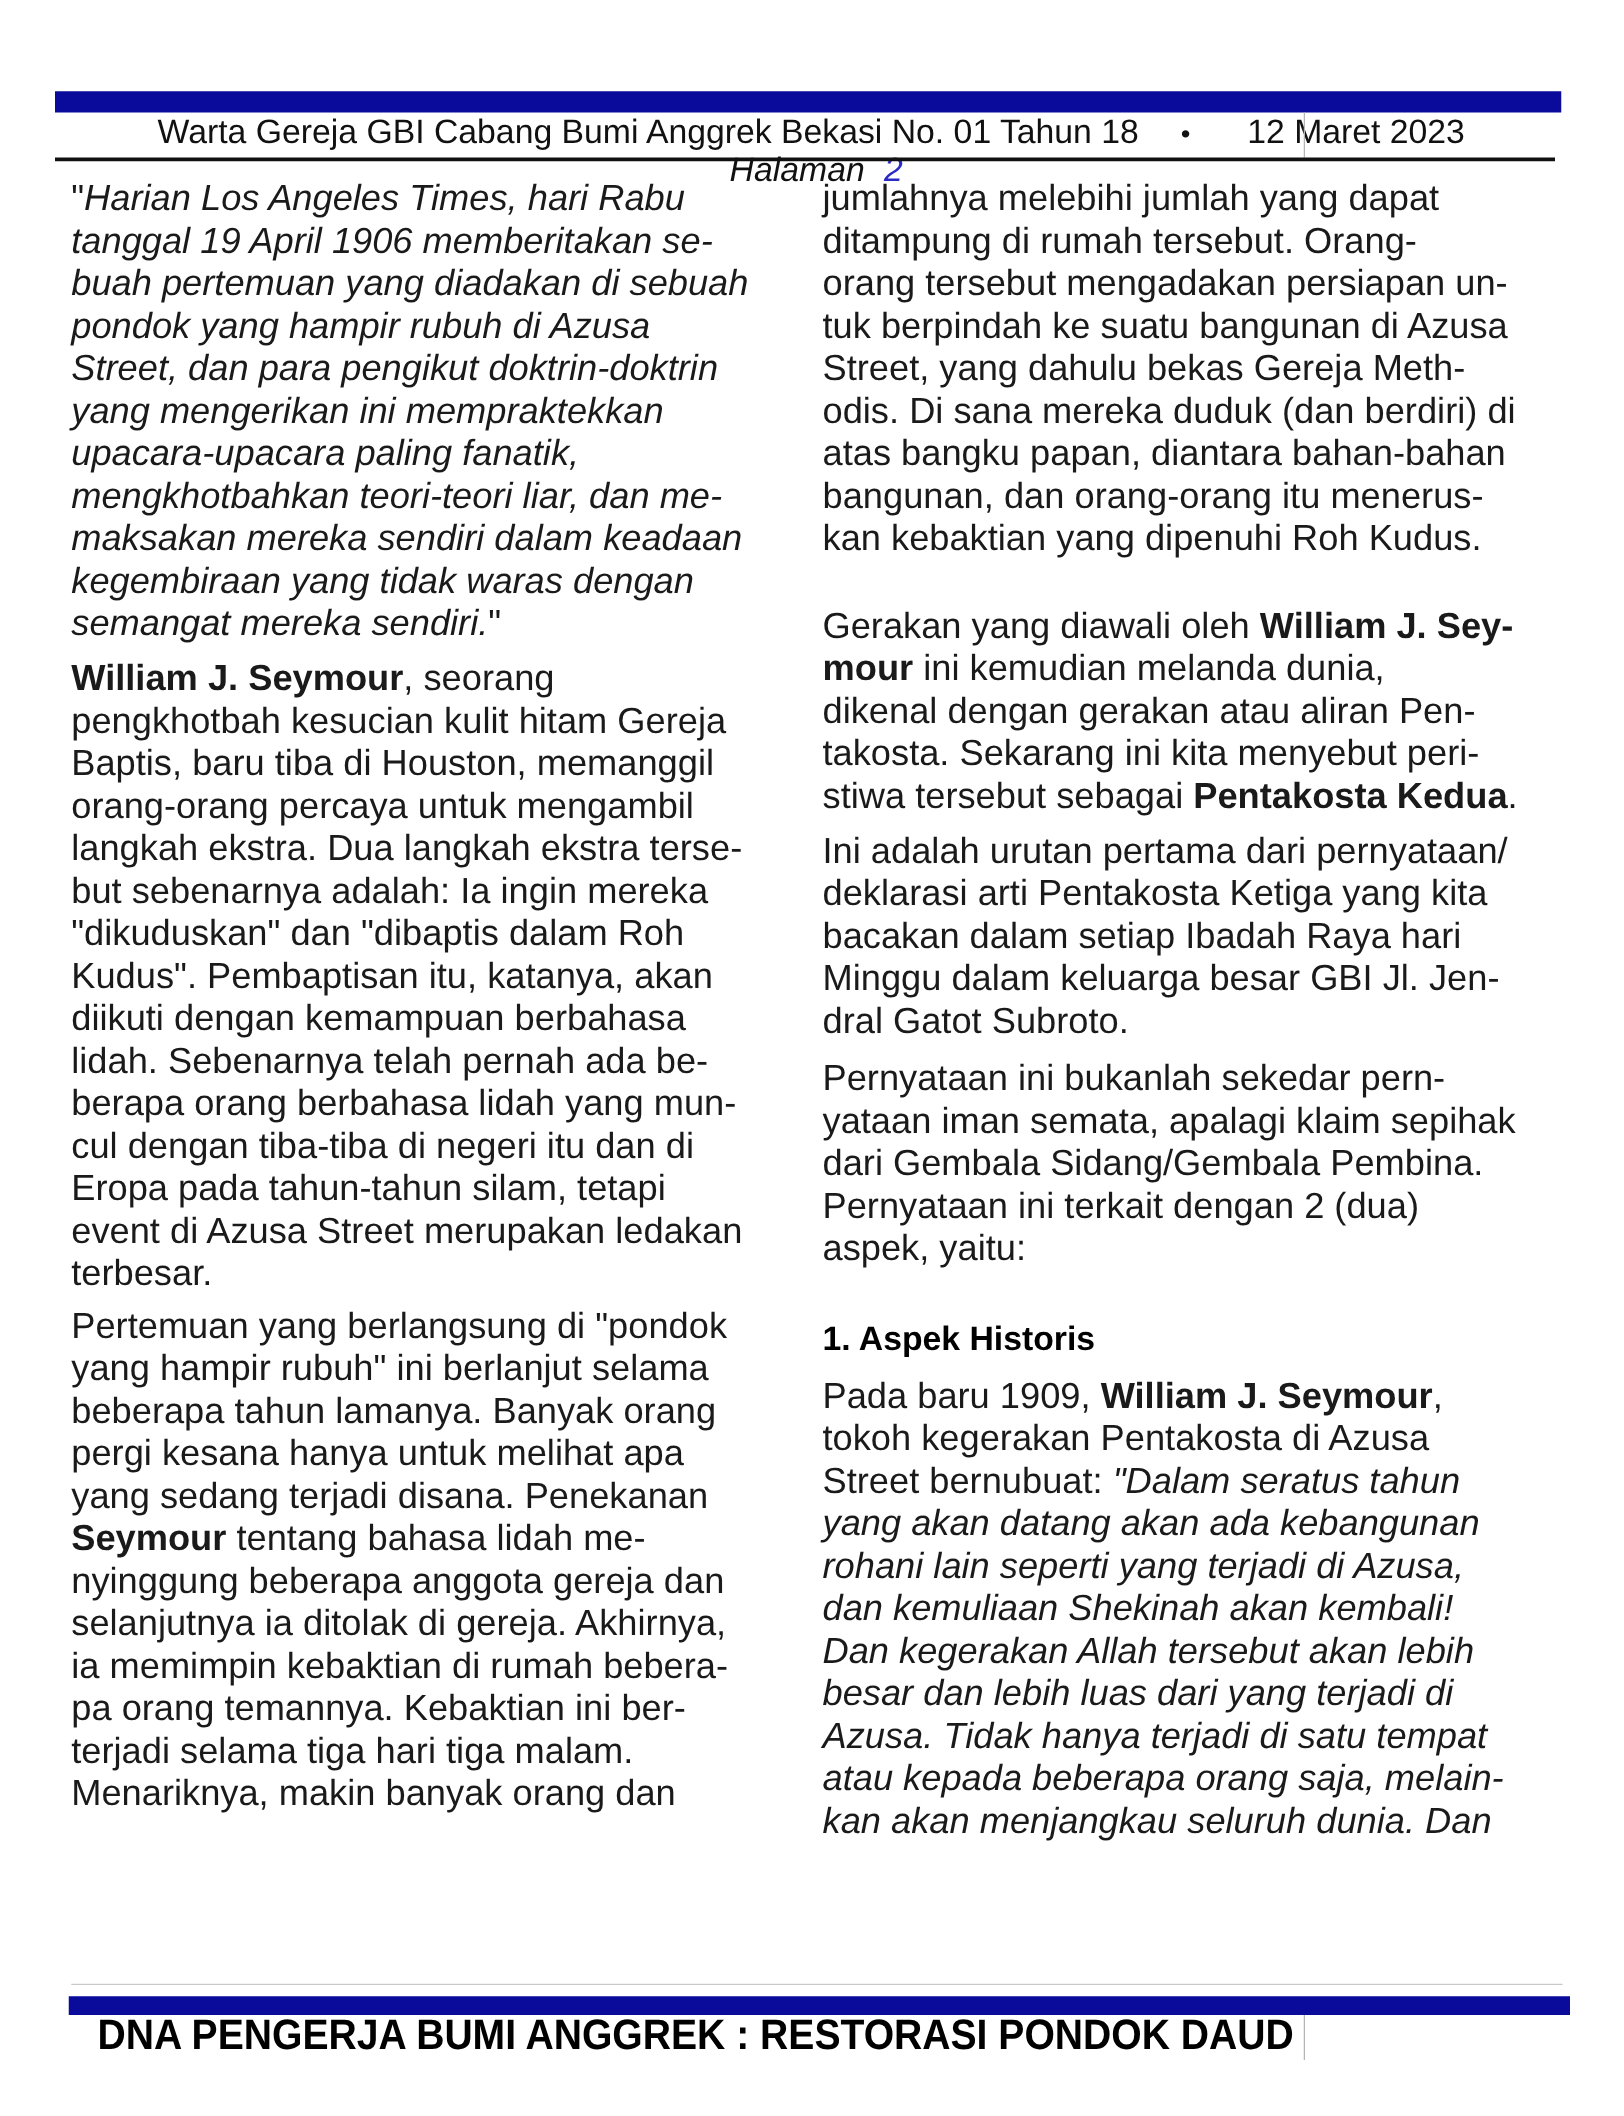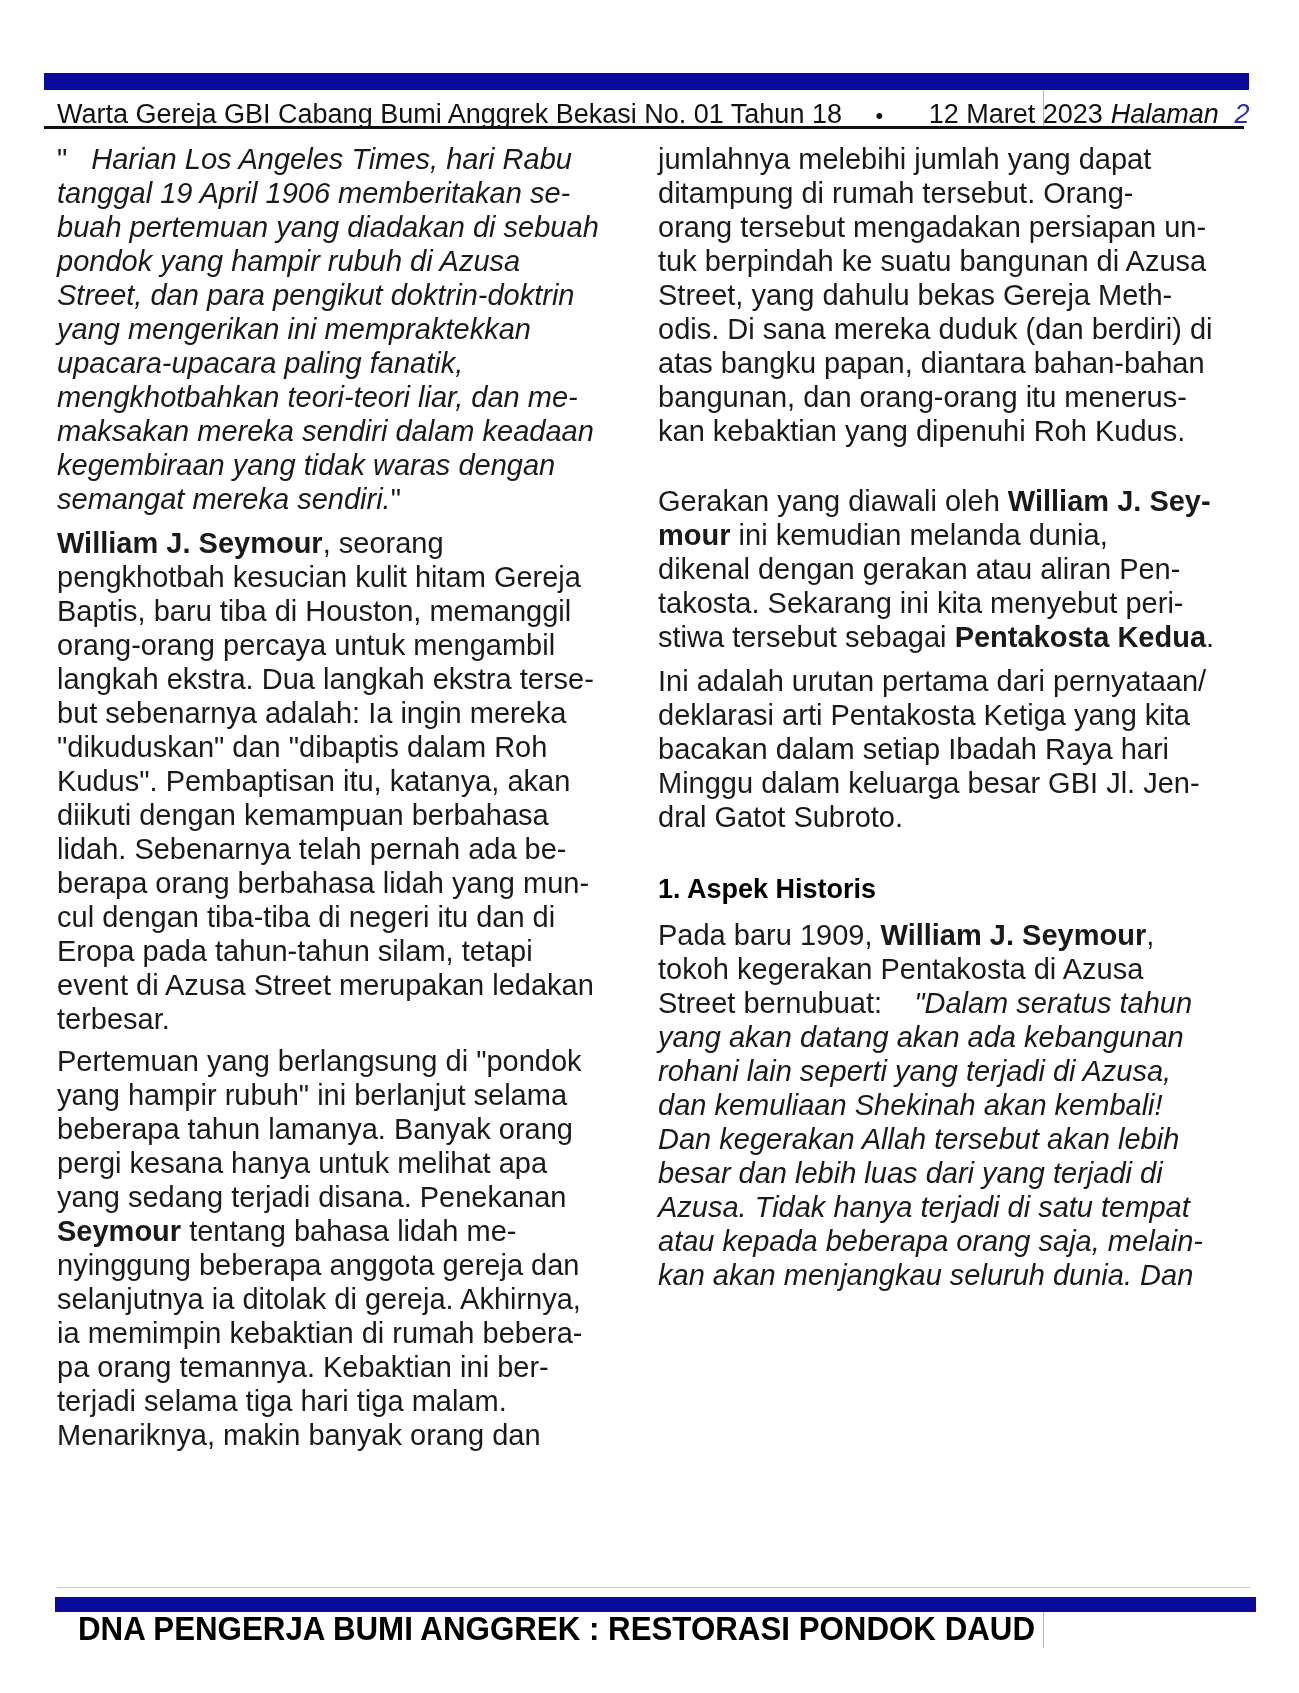--- a/index.html
+++ b/index.html
@@ -14,21 +14,21 @@
   }
   .topbar {
     position: absolute; left: 44px; top: 73px;
     width: 1205px; height: 17px;
     background: var(--bar-blue, #0b0b9b);
   }
   .header {
     position: absolute; left: 57px; top: 90px;
     width: 1184px; height: 48px;
     display: flex; justify-content: space-between; align-items: center;
-    font-size: 27px; color: #111111; white-space: nowrap;
+    font-size: 27px; color: #111111; white-space: nowrap; flex-direction: column;
   }
   .header-left .bullet { margin: 0 38px 0 26px; font-size: 22px; }
   .header-right span { margin-left: 8px; font-style: italic; }
   .pagenum { color: var(--pagenum-blue, #2a2ac4); }
   .header-vline {
     position: absolute; left: 1043px; top: 90px;
     width: 1px; height: 36px; background: #b5b5b5;
   }
   .header-rule {
     position: absolute; left: 44px; top: 126px;
@@ -36,21 +36,21 @@
   }
   .col { position: absolute; top: 142px; }
   .col-left  { left: 57px;  width: 592px; }
   .col-right { left: 658px; width: 620px; }
   .para {
     margin: 0; white-space: pre-line;
     font-size: 29px; line-height: 34px; color: #1a1a1a;
   }
   .para.heading { font-size: 27px; line-height: 38px; font-weight: 700; color: #000; }
   .b { font-weight: 700; }
-  .i { font-style: italic; margin-left: 24px; }
+  .i { font-style: italic; }
   .footer-hairline {
     position: absolute; left: 57px; top: 1587px;
     width: 1193px; height: 1px; background: #c9c9c9;
   }
   .footer-bar {
     position: absolute; left: 55px; top: 1597px;
     width: 1201px; height: 15px;
     background: var(--bar-blue, #0b0b9b);
   }
   .footer-vline {
@@ -139,20 +139,25 @@
       <p class="para" style="margin-top: 36px;"><span>Gerakan yang diawali oleh </span><span class="b">William J. Sey-
 mour</span><span> ini kemudian melanda dunia,
 dikenal dengan gerakan atau aliran Pen-
 takosta. Sekarang ini kita menyebut peri-
 stiwa tersebut sebagai </span><span class="b">Pentakosta Kedua</span><span>.</span></p>
       <p class="para" style="margin-top: 10px;"><span>Ini adalah urutan pertama dari pernyataan/
 deklarasi arti Pentakosta Ketiga yang kita
 bacakan dalam setiap Ibadah Raya hari
 Minggu dalam keluarga besar GBI Jl. Jen-
 dral Gatot Subroto.</span></p>
+      <p class="para" style="margin-top: 12px;"><span>Pernyataan ini bukanlah sekedar pern-
+yataan iman semata, apalagi klaim sepihak
+dari Gembala Sidang/Gembala Pembina.
+Pernyataan ini terkait dengan 2 (dua)
+aspek, yaitu:</span></p>
       <p class="para heading" style="margin-top: 36px;"><span>1. Aspek Historis</span></p>
       <p class="para" style="margin-top: 10px;"><span>Pada baru 1909, </span><span class="b">William J. Seymour</span><span>,
 tokoh kegerakan Pentakosta di Azusa
 Street bernubuat:  </span><span class="i">"Dalam seratus tahun
 yang akan datang akan ada kebangunan
 rohani lain seperti yang terjadi di Azusa,
 dan kemuliaan Shekinah akan kembali!
 Dan kegerakan Allah tersebut akan lebih
 besar dan lebih luas dari yang terjadi di
 Azusa. Tidak hanya terjadi di satu tempat

